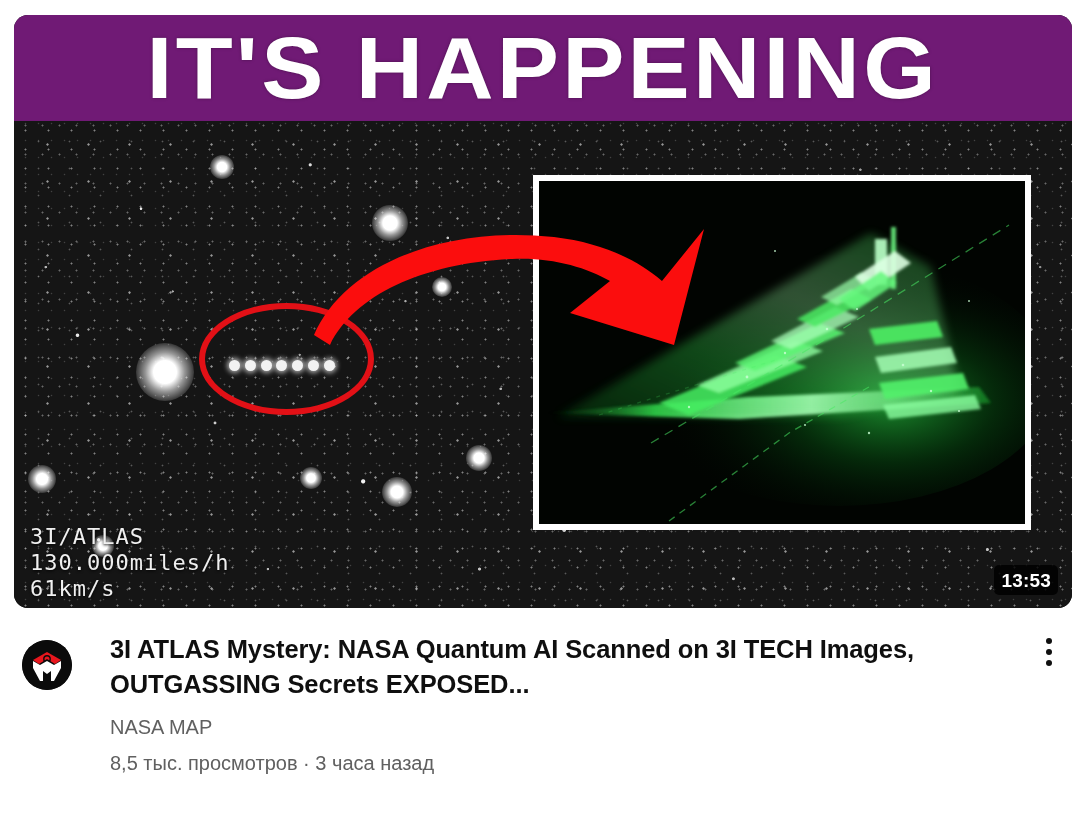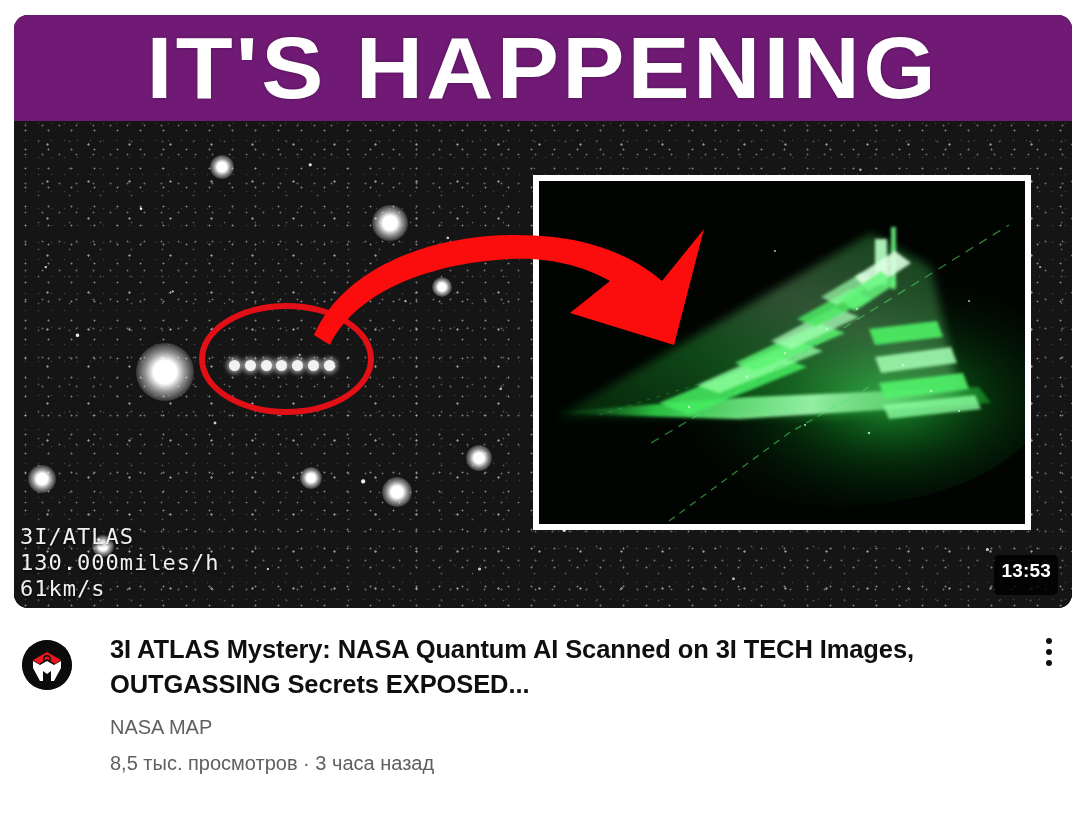--- a/index.html
+++ b/index.html
@@ -178,42 +178,42 @@
     height: 355px;
     background: #000;
     border: 6px solid #ffffff;
     overflow: hidden;
   }
   .ship-canvas { position: absolute; inset: 0; background: #010401; }
 
   
   .telemetry {
     position: absolute;
-    left: 6px;
+    left: 16px;
     bottom: 6px;
     color: #f0f0f0;
     font-family: "DejaVu Sans Mono", "Liberation Mono", monospace;
     font-size: 22px;
     line-height: 26px;
     letter-spacing: 1px;
     text-shadow: 0 1px 3px rgba(0,0,0,.9);
     white-space: pre;
   }
 
   
   .duration {
     position: absolute;
     right: 14px;
     bottom: 13px;
     background: rgba(0,0,0,.82);
     color: #ffffff;
     font-size: 19px;
     font-weight: 600;
     line-height: 19px;
-    padding: 6px 7px 15px 7px;
+    padding: 6px 7px 5px 7px;
     border-radius: 5px;
     letter-spacing: .2px;
   }
 
   
   .meta {
     position: absolute;
     left: 14px;
     top: 622px;
     width: 1058px;

